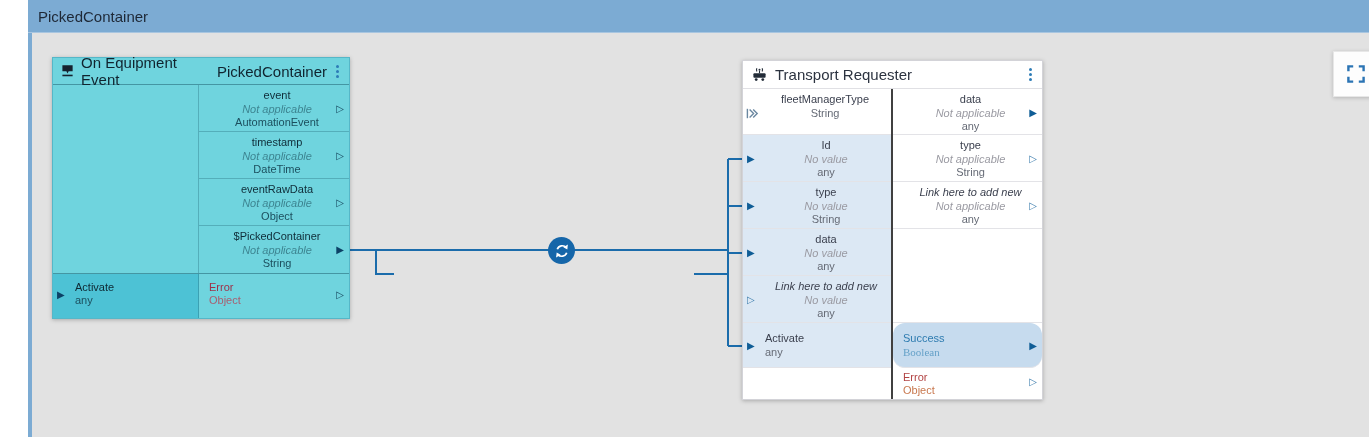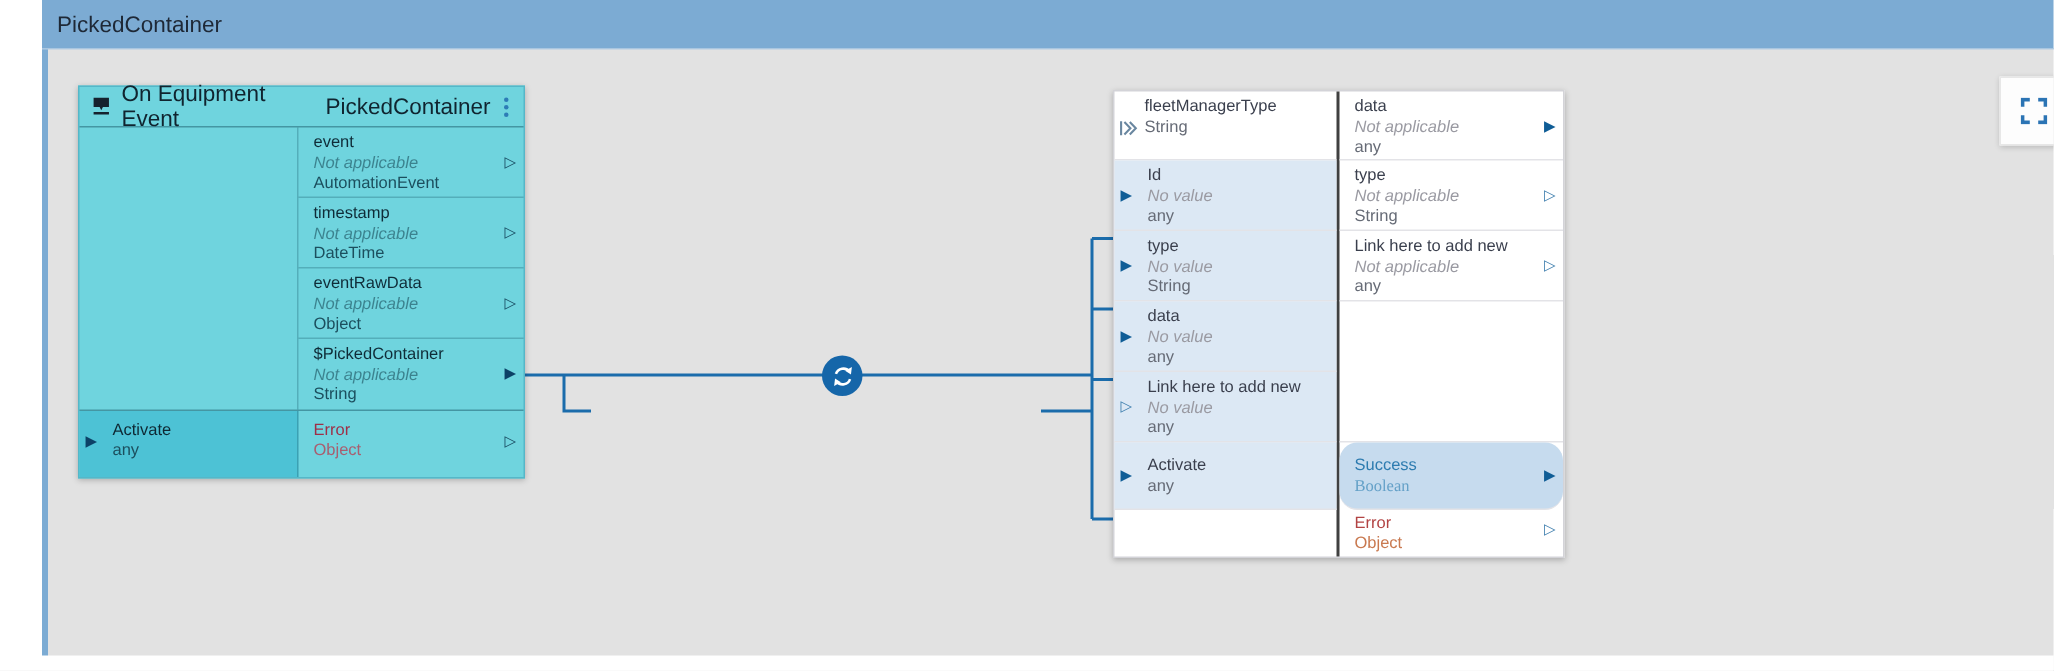--- a/index.html
+++ b/index.html
@@ -17,25 +17,25 @@
 
   .wires { position:absolute; left:0; top:0; width:1369px; height:447px; pointer-events:none; }
   .wires path { stroke:#1b6cab; stroke-width:2; fill:none; }
 
   
   .node { position:absolute; background:#ffffff; border:1px solid #d3d3d8; box-shadow:0 1px 4px rgba(0,0,0,0.25); }
   .nhead { display:flex; align-items:center; gap:7px; padding:0 8px; font-size:15px; color:#2c3340; }
   .kebab { margin-left:auto; display:flex; flex-direction:column; gap:2px; cursor:pointer; padding:2px; }
   .kebab i { width:3px; height:3px; border-radius:50%; background:#2d7cb6; display:block; }
 
-  .row3 { position:relative; padding:4px 4px 0 10px; font-size:11px; line-height:13.5px; }
+  .row3 { position:relative; padding:4px 4px 0 10px; font-size:11px; line-height:13.5px;text-align:center; }
   .fname  { color:#3a3f4d; }
   .fvalue { color:#9a9aa2; font-style:italic; }
   .ftype  { color:#666b76; }
-  .flink  { color:#3a3f4d; }
+  .flink  { color:#3a3f4d; font-style:italic; }
   .port { position:absolute; font-size:10px; line-height:10px; cursor:pointer; }
   .port.right { right:5px; }
   .port.left  { left:4px; }
   .port.filled { color:#0f5d96; }
   .port.open   { color:#3f7fae; }
 
   
   .eq { left:24px; top:57px; width:298px; background:#6fd4de; border:1px solid #55b7c8; }
   .eq .nhead { height:27px; border-bottom:1px solid rgba(16,75,92,0.45); color:#10242f; }
   .eq-body { display:flex; }
@@ -180,20 +180,37 @@
   <div class="badge">
     <svg width="16" height="16" viewBox="0 0 16 16">
       <path d="M3.3 6.3 A5.2 5.2 0 0 1 12.2 4.6" fill="none" stroke="#ffffff" stroke-width="1.7"></path>
       <polygon points="13.9,1.6 13.3,6.6 9.4,4.2" fill="#ffffff"></polygon>
       <path d="M12.7 9.7 A5.2 5.2 0 0 1 3.8 11.4" fill="none" stroke="#ffffff" stroke-width="1.7"></path>
       <polygon points="2.1,14.4 2.7,9.4 6.6,11.8" fill="#ffffff"></polygon>
     </svg>
   </div>
 
   <div class="node tr">
+    <div class="nhead">
+      <svg width="17" height="15" viewBox="0 0 17 15">
+        <circle cx="8.5" cy="2.8" r="1" fill="#232c38"></circle>
+        <path d="M5.9 1.2 A3.4 3.4 0 0 0 5.9 4.4" fill="none" stroke="#232c38" stroke-width="1.1"></path>
+        <path d="M11.1 1.2 A3.4 3.4 0 0 1 11.1 4.4" fill="none" stroke="#232c38" stroke-width="1.1"></path>
+        <path d="M8.5 3.8 V6.2" stroke="#232c38" stroke-width="1.1"></path>
+        <rect x="2.4" y="6.2" width="12.2" height="4.6" rx="1" fill="#232c38"></rect>
+        <circle cx="5.2" cy="12.6" r="1.4" fill="#232c38"></circle>
+        <circle cx="11.8" cy="12.6" r="1.4" fill="#232c38"></circle>
+      </svg>
+      <span>Transport Requester</span>
+      <span class="kebab">
+          <i></i>
+          <i></i>
+          <i></i>
+        </span>
+    </div>
     <div class="tr-body">
 
       <div class="tr-lcol">
         <div class="cell h46 row3">
           <div class="fname" style="padding-left:10px">fleetManagerType</div>
           <div class="ftype" style="padding-left:10px">String</div>
           <svg class="pinicon" width="13" height="11" viewBox="0 0 13 11">
             <path d="M1.4 0.8 V10.2" stroke="#6a87a0" stroke-width="1.4" fill="none"></path>
             <path d="M3.6 1.4 L7.6 5.5 L3.6 9.6" stroke="#6a87a0" stroke-width="1.4" fill="none"></path>
             <path d="M7.2 1.4 L11.2 5.5 L7.2 9.6" stroke="#6a87a0" stroke-width="1.4" fill="none"></path>

